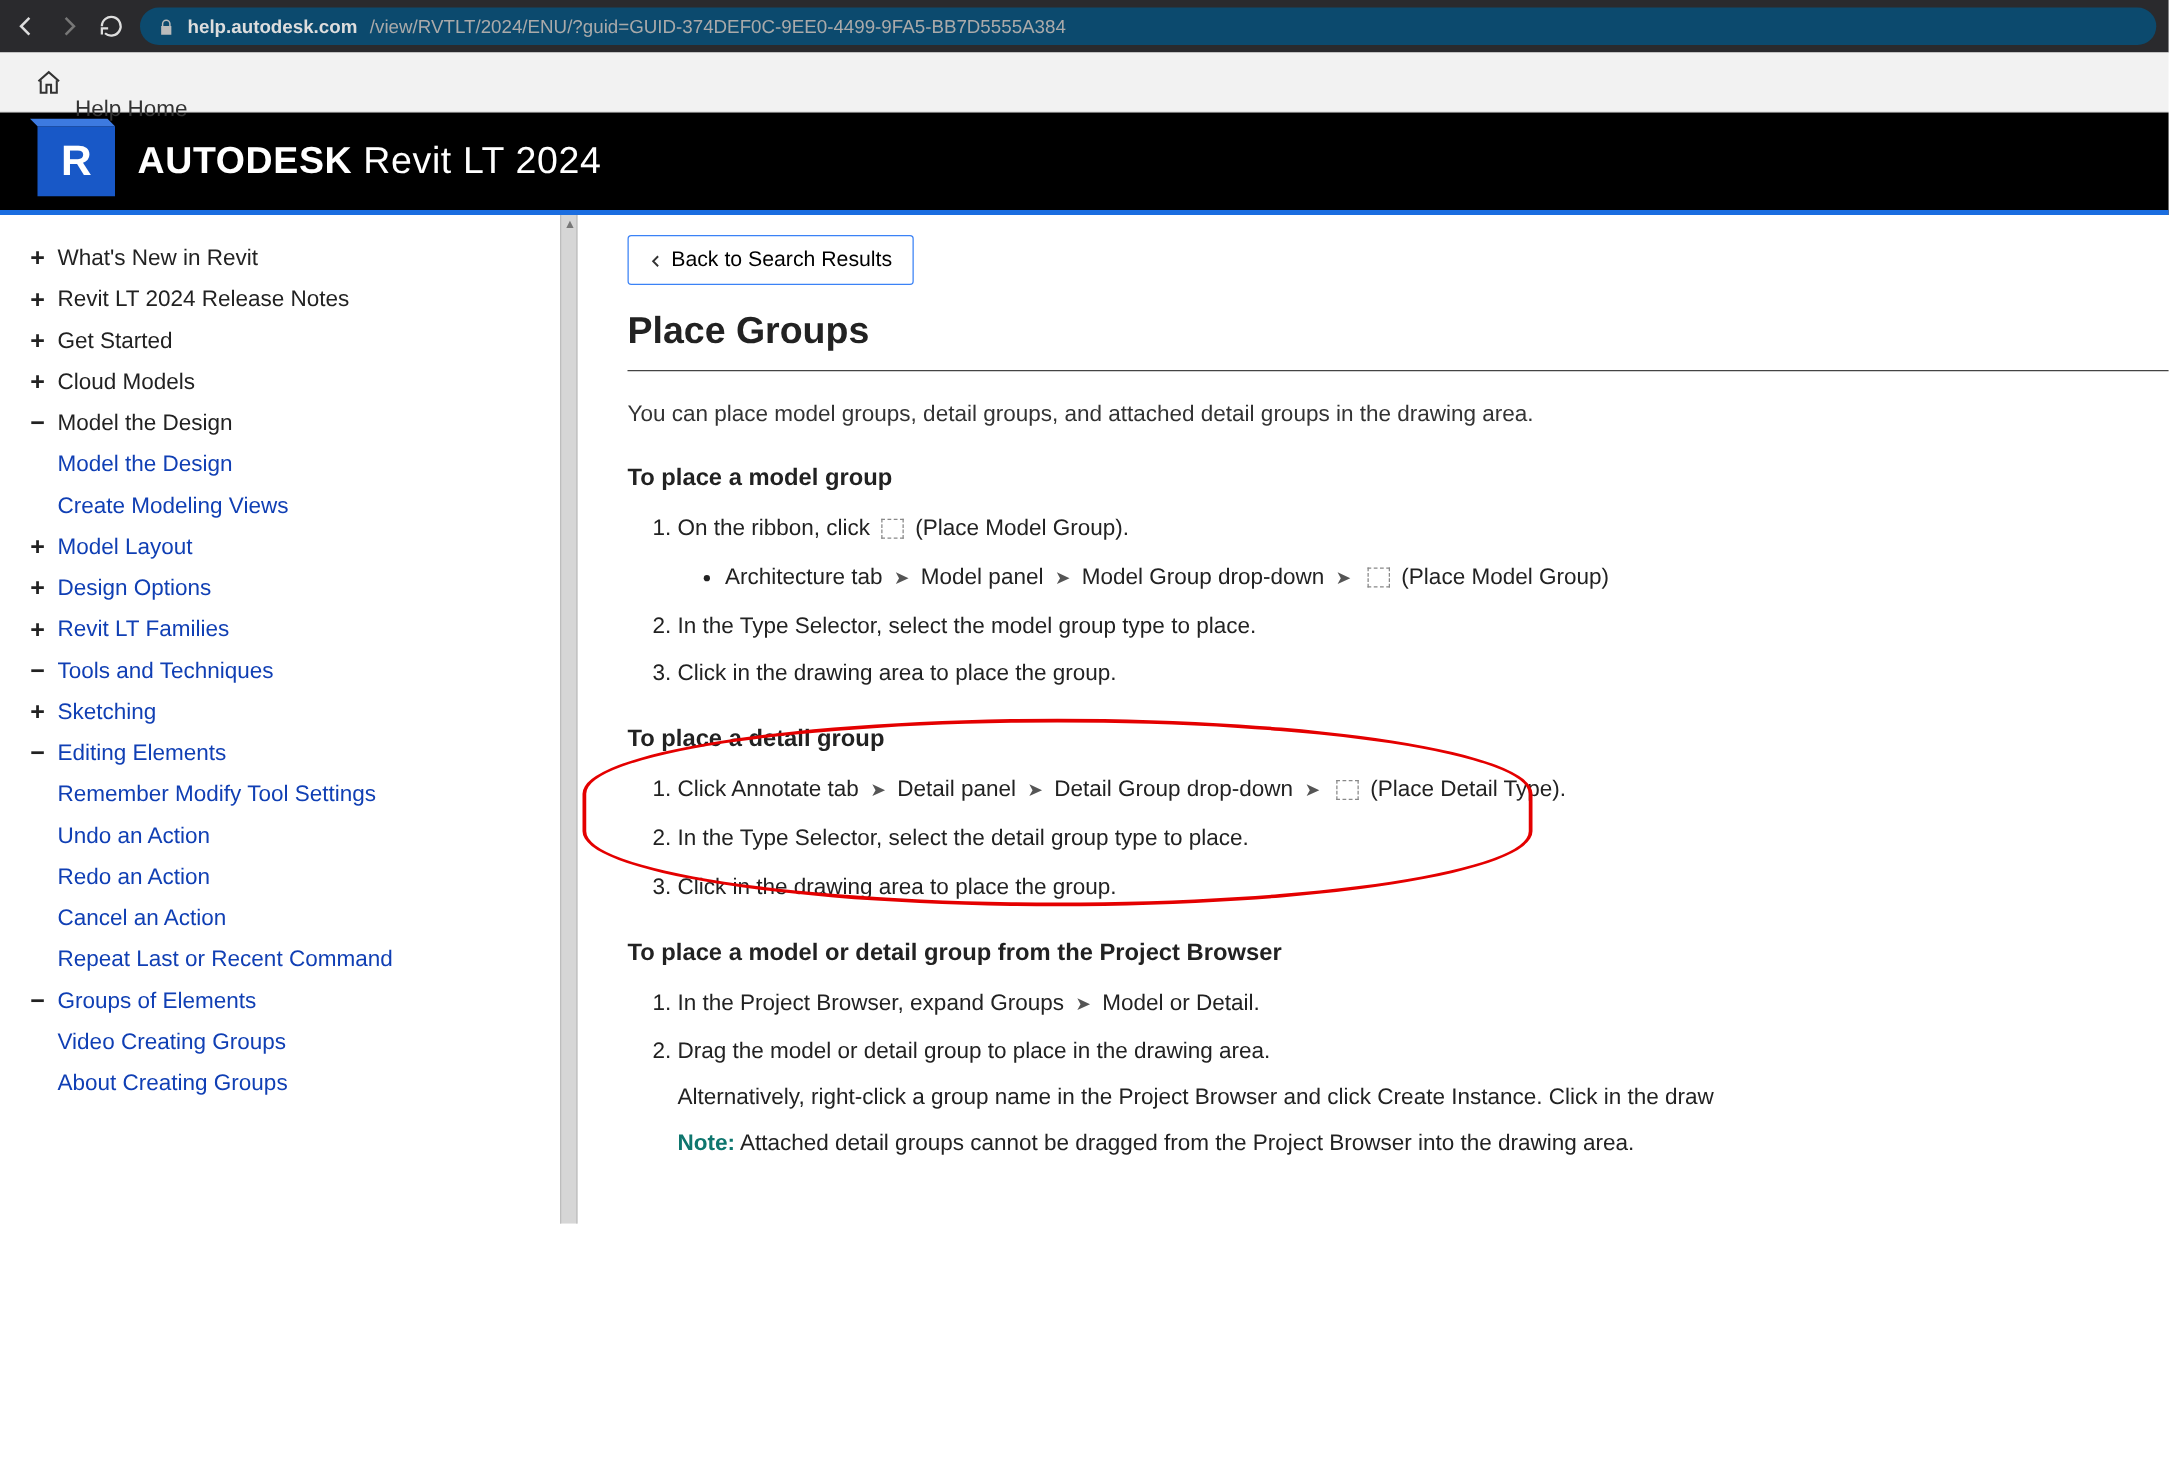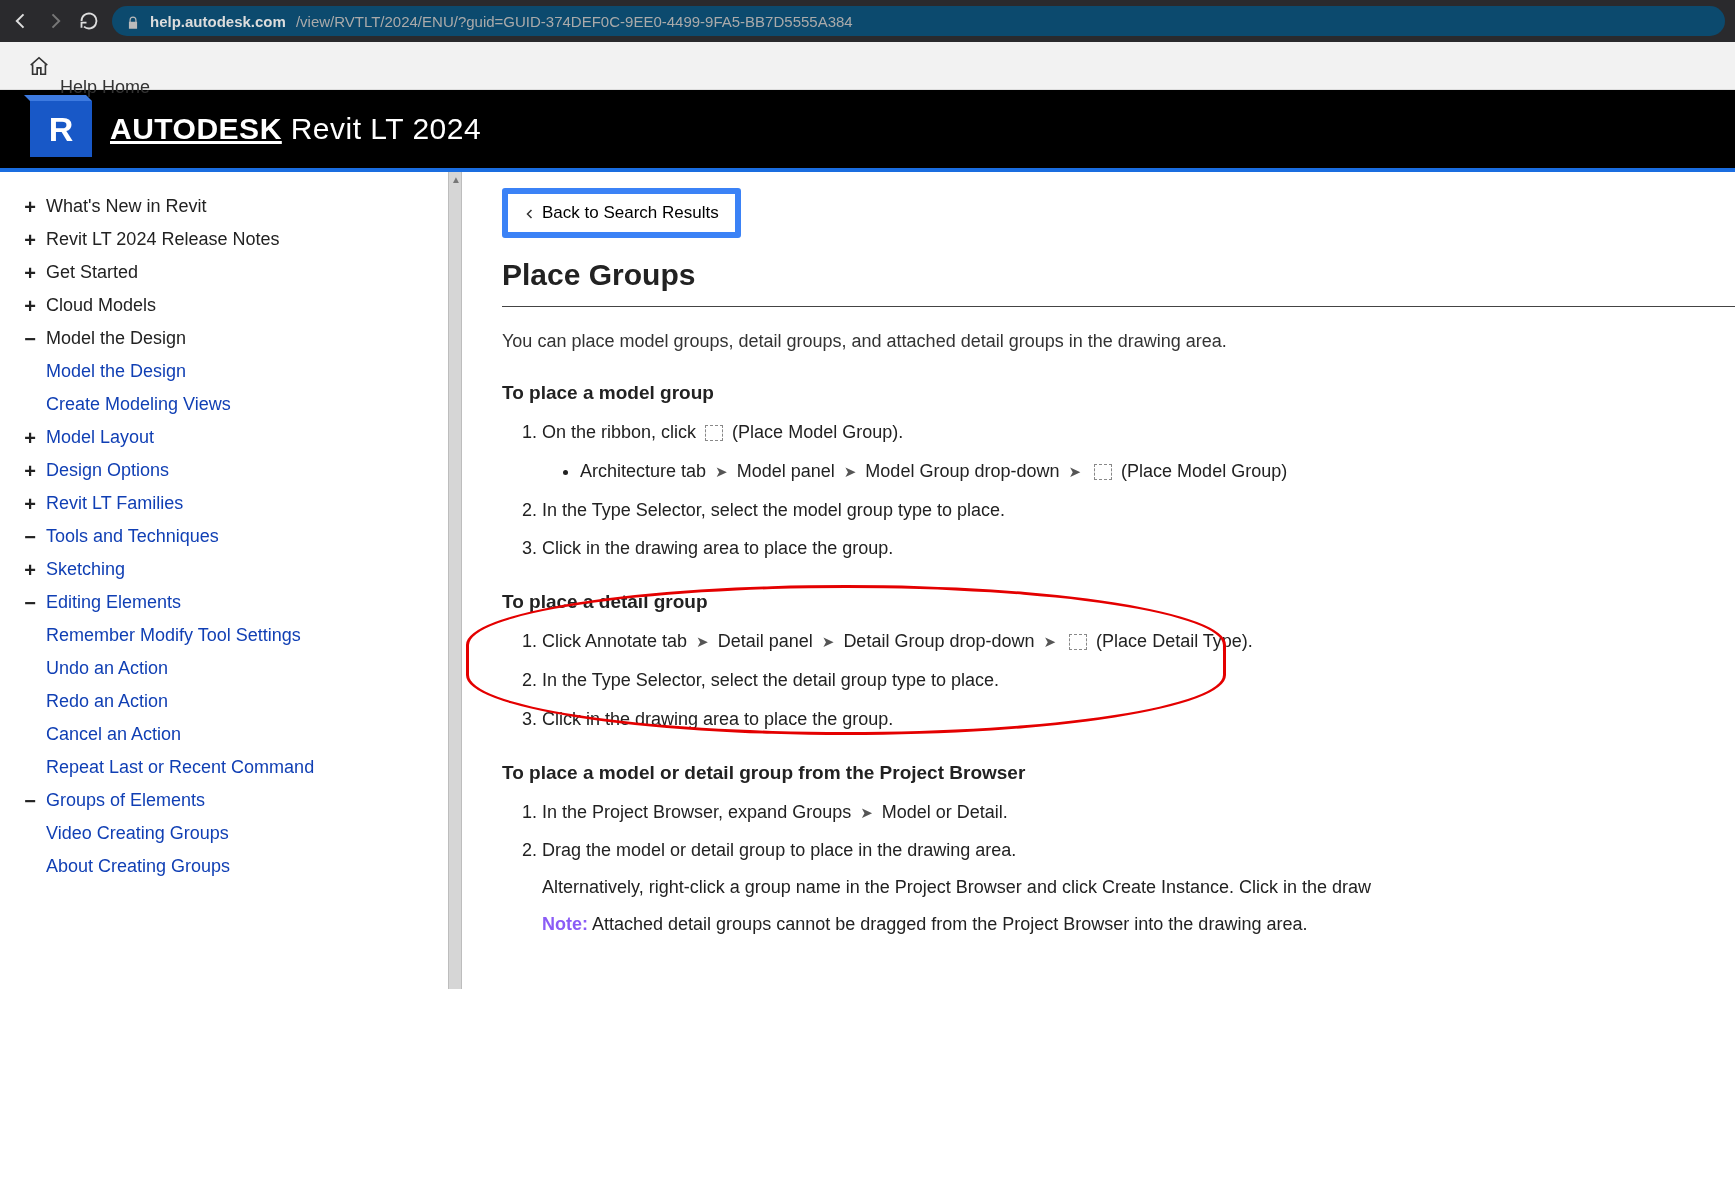--- a/index.html
+++ b/index.html
@@ -14,21 +14,21 @@
 
 
 .help-home-bar { background: #f2f2f2; height: 48px; display: flex; align-items: center; padding: 0 28px; gap: 10px; border-bottom: 1px solid #ddd; }
 .help-home-bar a { color: #333; text-decoration: none; font-size: 18px; margin-top: 44px; }
 
 
 .brand-bar { background: #000; height: 82px; display: flex; align-items: center; padding: 0 30px; border-bottom: 4px solid #1a6de0; }
 .product-logo { width: 62px; height: 56px; background: #1858c7; color: #fff; font-weight: 900; font-size: 34px; display: flex; align-items: center; justify-content: center; margin-right: 18px; position: relative; }
 .product-logo::before { content: ""; position: absolute; top: -6px; left: 0; right: 0; height: 6px; background: #3d7ae0; transform: skewX(45deg); transform-origin: bottom left; }
 .brand-text { color: #fff; font-size: 30px; letter-spacing: 0.5px; }
-.brand-text .bold { font-weight: 800; text-decoration: underline; }
+.brand-text .bold { font-weight: 800; }
 .brand-text .light { font-weight: 300; }
 
 
 .layout { display: flex; }
 .sidebar { width: 448px; min-width: 448px; padding: 18px 20px 40px 20px; background: #fff; position: relative; }
 .splitter { width: 14px; background: #d6d6d6; border-left: 1px solid #bdbdbd; border-right: 1px solid #bdbdbd; position: relative; }
 .splitter::before { content: "▲"; position: absolute; top: 2px; left: 2px; font-size: 10px; color: #777; }
 .main { flex: 1; padding: 16px 0 40px 40px; position: relative; }
 
 
@@ -38,32 +38,32 @@
 .tree .root-link { color: #222; }
 .tree .link { color: #103fb4; }
 .tree .toggle { display: inline-block; width: 20px; font-weight: 900; font-size: 20px; color: #222; text-align: center; margin-right: 6px; line-height: 1; }
 .indent-1 { padding-left: 28px; }
 .indent-2 { padding-left: 54px; }
 .indent-3 { padding-left: 80px; }
 .indent-4 { padding-left: 104px; }
 .row { display: flex; align-items: center; }
 
 
-.back-btn { border: 6px solid #3b82f6; background: #fff; padding: 9px 16px; font-size: 17px; border-radius: 3px; cursor: pointer; display: inline-flex; align-items: center; gap: 6px; margin-bottom: 20px; }
+.back-btn { border: 1px solid #3b82f6; background: #fff; padding: 9px 16px; font-size: 17px; border-radius: 3px; cursor: pointer; display: inline-flex; align-items: center; gap: 6px; margin-bottom: 20px; }
 h1 { font-size: 30px; font-weight: 800; margin-bottom: 14px; font-family: Arial, sans-serif; }
 .hr { border-bottom: 1px solid #444; margin-bottom: 24px; width: 100%; }
 .intro { font-size: 18px; color: #333; margin-bottom: 30px; }
 h2.section { font-size: 19px; font-weight: 700; margin: 28px 0 14px 0; }
 .steps { list-style: decimal; padding-left: 40px; }
 .steps li { font-size: 18px; margin: 10px 0; line-height: 1.6; }
 .bullets { list-style: disc; padding-left: 38px; margin: 10px 0 6px 0; }
 .bullets li { font-size: 18px; margin: 6px 0; }
 .arrow { display: inline-block; margin: 0 4px; color: #555; font-size: 15px; }
 .ribbon-icon { display: inline-block; width: 18px; height: 16px; border: 1px dashed #888; vertical-align: middle; margin: 0 4px; position: relative; }
-.note-label { color: #8b5cf6; font-weight: 700; text-align: right; }
+.note-label { color: #0f766e; font-weight: 700; text-align: right; }
 .annotation { position: absolute; border: 3px solid #e40000; border-radius: 50% / 40%; pointer-events: none; }
 .alt-text, .note-text { font-size: 18px; margin: 8px 0 8px 40px; }
 
 
 svg { vertical-align: middle; }
 </style>
 </head>
 <body>
 
 <div class="browser-bar">

